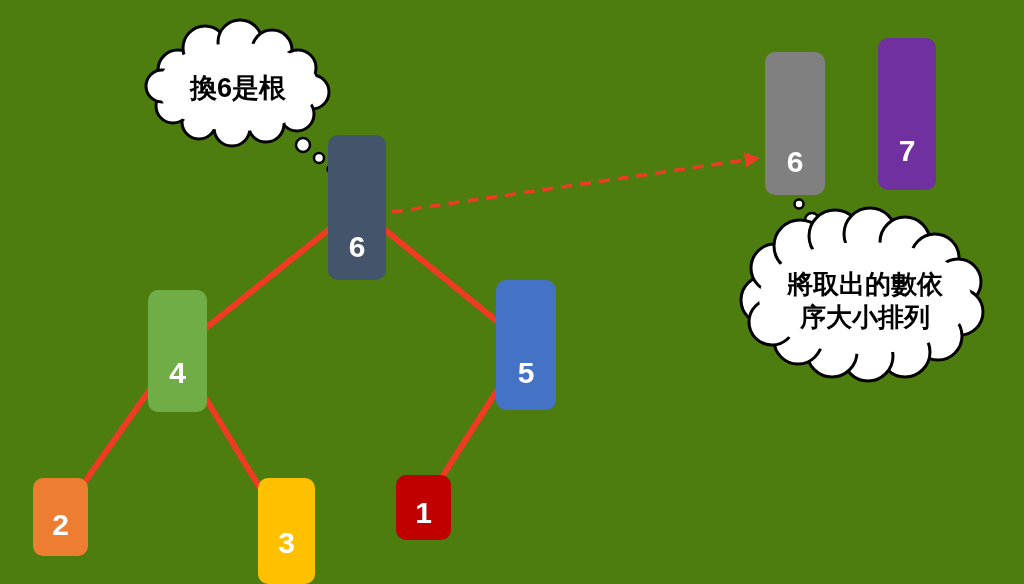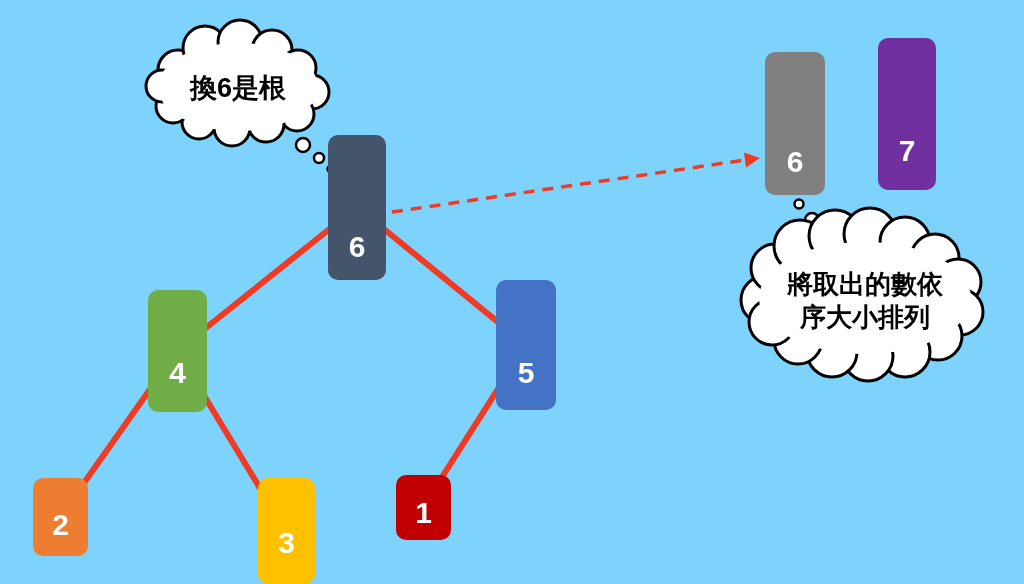--- a/index.html
+++ b/index.html
@@ -1,16 +1,16 @@
 <!DOCTYPE html>
 <html><head>
 <meta charset="utf-8">
 <style>
   html,body{margin:0;padding:0;background:#fff;}
-  .stage{position:relative;width:1024px;height:584px;background:#7dd3fc;overflow:hidden;
+  .stage{position:relative;width:1024px;height:584px;background:#4d7c0f;overflow:hidden;
          font-family:"Liberation Sans",sans-serif;}
   .layer{position:absolute;left:0;top:0;z-index:1;}
   .node{position:absolute;z-index:2;border-radius:10px;display:flex;justify-content:center;
         align-items:flex-end;box-sizing:border-box;color:#ffffff;font-weight:bold;
         font-size:30px;font-family:"Liberation Sans",sans-serif;}
   .n-root{left:328px;top:135px;width:58px;height:145px;padding-bottom:16px;}
   .n-4{left:148px;top:290px;width:59px;height:122px;padding-bottom:22px;}
   .n-5{left:496px;top:280px;width:60px;height:130px;padding-bottom:20px;}
   .n-2{left:33px;top:478px;width:55px;height:78px;padding-bottom:14px;}
   .n-3{left:258px;top:478px;width:57px;height:106px;padding-bottom:24px;}

